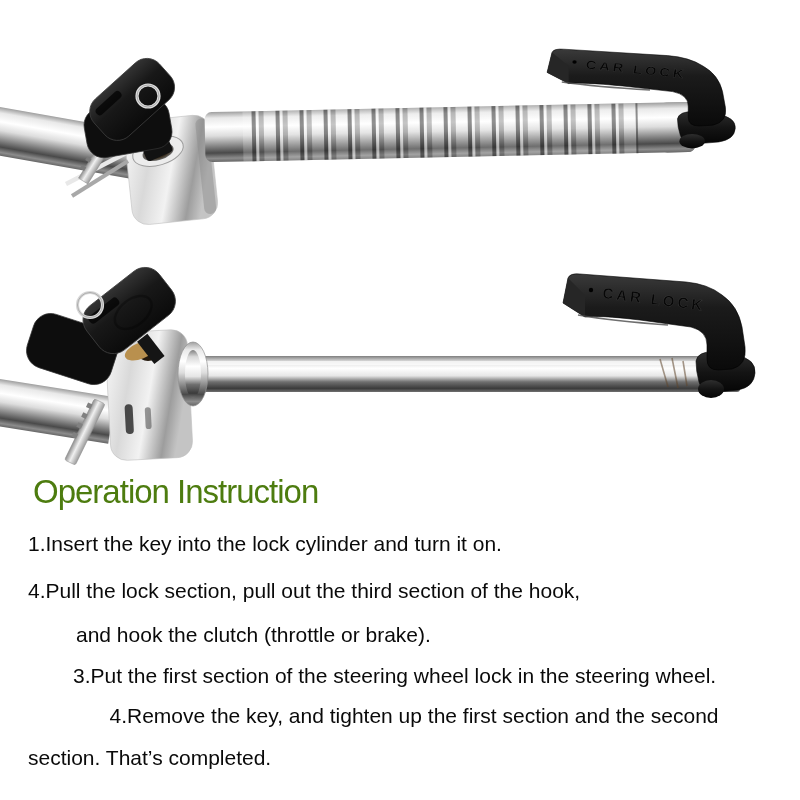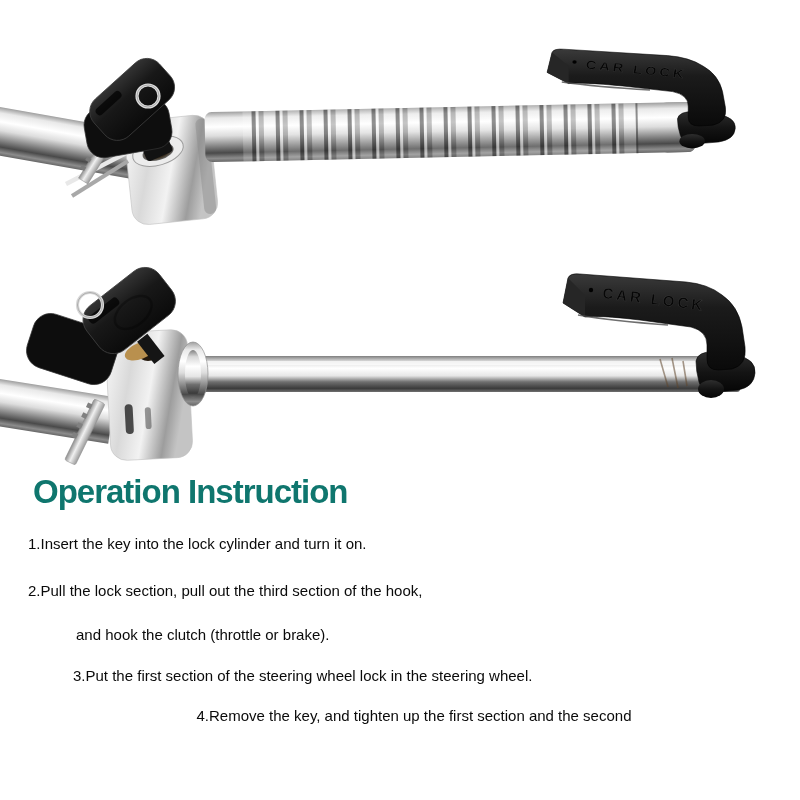--- a/index.html
+++ b/index.html
@@ -5,27 +5,27 @@
   html,body{margin:0;padding:0;background:#ffffff;}
   .page{
     position:relative;width:800px;height:800px;background:#ffffff;overflow:hidden;
     font-family:"Liberation Sans", sans-serif;
   }
   .artwork{position:absolute;left:0;top:0;}
   .instructions{position:absolute;left:0;top:0;width:800px;height:800px;pointer-events:none;}
   .instr-title{
     position:absolute;left:33px;top:472px;margin:0;
     font-family:"Liberation Sans", sans-serif;
-    font-size:33px;line-height:40px;font-weight:bold;color:#0f766e;
+    font-size:33px;line-height:40px;font-weight:normal;color:#4d7c0f;
     letter-spacing:-1px;white-space:nowrap;
   }
   .instr-line{
     position:absolute;left:28px;width:772px;
     font-family:"Liberation Sans", sans-serif;
-    font-size:15px;line-height:26px;color:#0a0a0a;white-space:nowrap;
+    font-size:21px;line-height:26px;color:#0a0a0a;white-space:nowrap;
   }
   .instr-line:nth-of-type(1){top:531px;}
   .instr-line:nth-of-type(2){top:578px;}
   .instr-line:nth-of-type(3){top:622px;margin-left:48px;}
   .instr-line:nth-of-type(4){top:663px;margin-left:45px;}
   .instr-line:nth-of-type(5){top:703px;text-align:center;}
   .instr-line:nth-of-type(6){top:745px;}
   .hook-label-text{
     font-family:"Liberation Sans", sans-serif;
     font-weight:bold;font-size:15px;letter-spacing:3px;
@@ -195,19 +195,20 @@
         <circle cx="90" cy="50" r="12.5" fill="none" stroke="#909090" stroke-width="1" opacity="0.6"></circle>
       </g>
 
       <use href="#hook-assembly" transform="translate(568,20)"></use>
     </g>
   </svg>
 
   <div class="instructions">
     <h1 class="instr-title">Operation Instruction</h1>
     <div class="instr-line">1.Insert the key into the lock cylinder and turn it on.</div>
-    <div class="instr-line">2.Pull the lock section, pull out the third section of the hook,</div>
+    <div class="instr-line">4.Pull the lock section, pull out the third section of the hook,</div>
     <div class="instr-line">and hook the clutch (throttle or brake).</div>
     <div class="instr-line">3.Put the first section of the steering wheel lock in the steering wheel.</div>
     <div class="instr-line">4.Remove the key, and tighten up the first section and the second</div>
+    <div class="instr-line">section. That’s completed.</div>
   </div>
 
 </div>
 
 </body></html>

